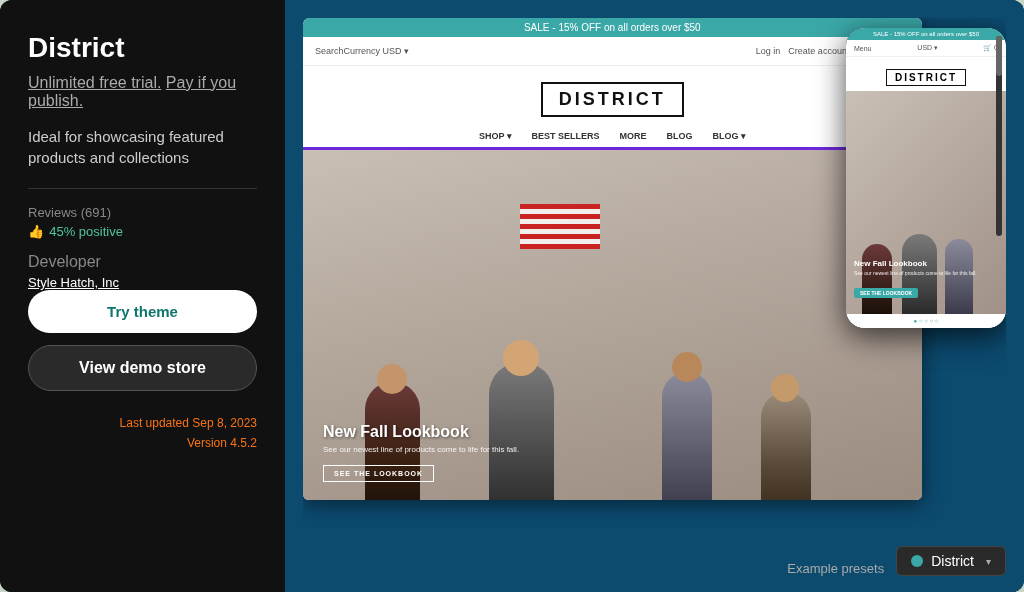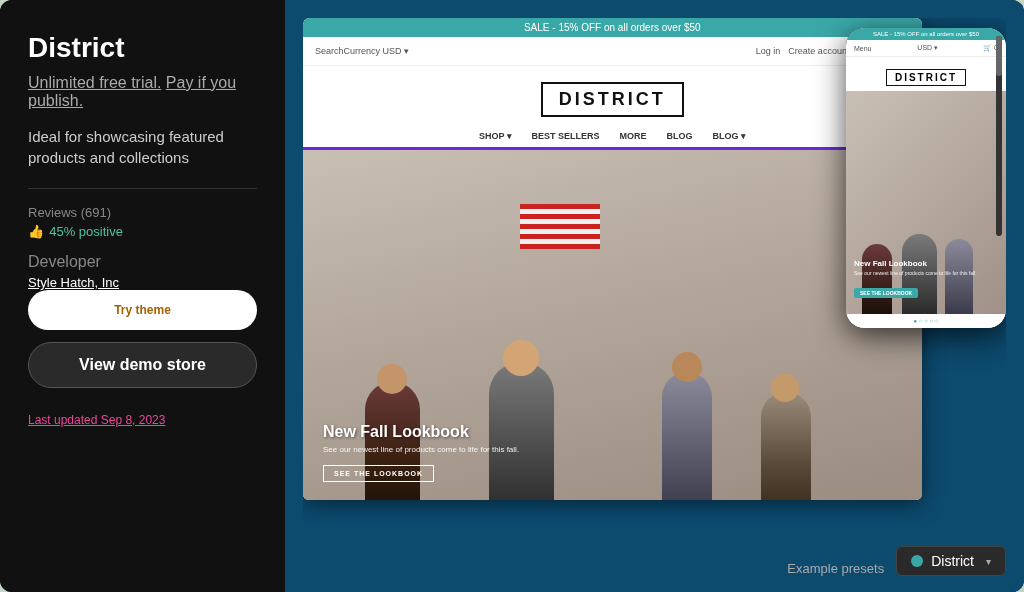--- a/index.html
+++ b/index.html
@@ -80,25 +80,25 @@
       color: #888;
       margin-bottom: 4px;
     }
     .developer-value {
       font-size: 13px;
       color: #fff;
       text-decoration: underline;
     }
     .btn-try {
       background: #fff;
-      color: #a16207;
+      color: #0f766e;
       border: none;
       border-radius: 30px;
       padding: 13px 20px;
-      font-size: 12px;
+      font-size: 15px;
       font-weight: 600;
       cursor: pointer;
       margin-bottom: 12px;
       text-align: center;
       width: 100%;
     }
     .btn-demo {
       background: #2a2a2a;
       color: #fff;
       border: 1px solid #555;
@@ -106,24 +106,23 @@
       padding: 13px 20px;
       font-size: 16px;
       font-weight: 600;
       cursor: pointer;
       margin-bottom: 22px;
       text-align: center;
       width: 100%;
     }
     .meta-info {
       font-size: 12px;
-      color: #ec4899;
-      text-align: left;
+      color: #f97316;
+      text-align: right;
       line-height: 1.7;
-      text-decoration: underline;
     }
     
     .right-panel {
       flex: 1;
       background: #0c4a6e;
       display: flex;
       flex-direction: column;
       padding: 18px 18px 16px 18px;
       position: relative;
     }
@@ -518,20 +517,21 @@
     <div class="reviews-value">
       <span>👍</span>
       <span>45% positive</span>
     </div>
     <p class="developer-label">Developer</p>
     <p class="developer-value">Style Hatch, Inc</p>
     <button class="btn-try">Try theme</button>
     <button class="btn-demo">View demo store</button>
     <div class="meta-info">
       <div>Last updated Sep 8, 2023</div>
+      <div>Version 4.5.2</div>
     </div>
   </div>
 
   <div class="right-panel">
     <div class="preview-container">
 
       <div class="desktop-preview">
 
         <div class="store-banner">SALE - 15% OFF on all orders over $50</div>
 

